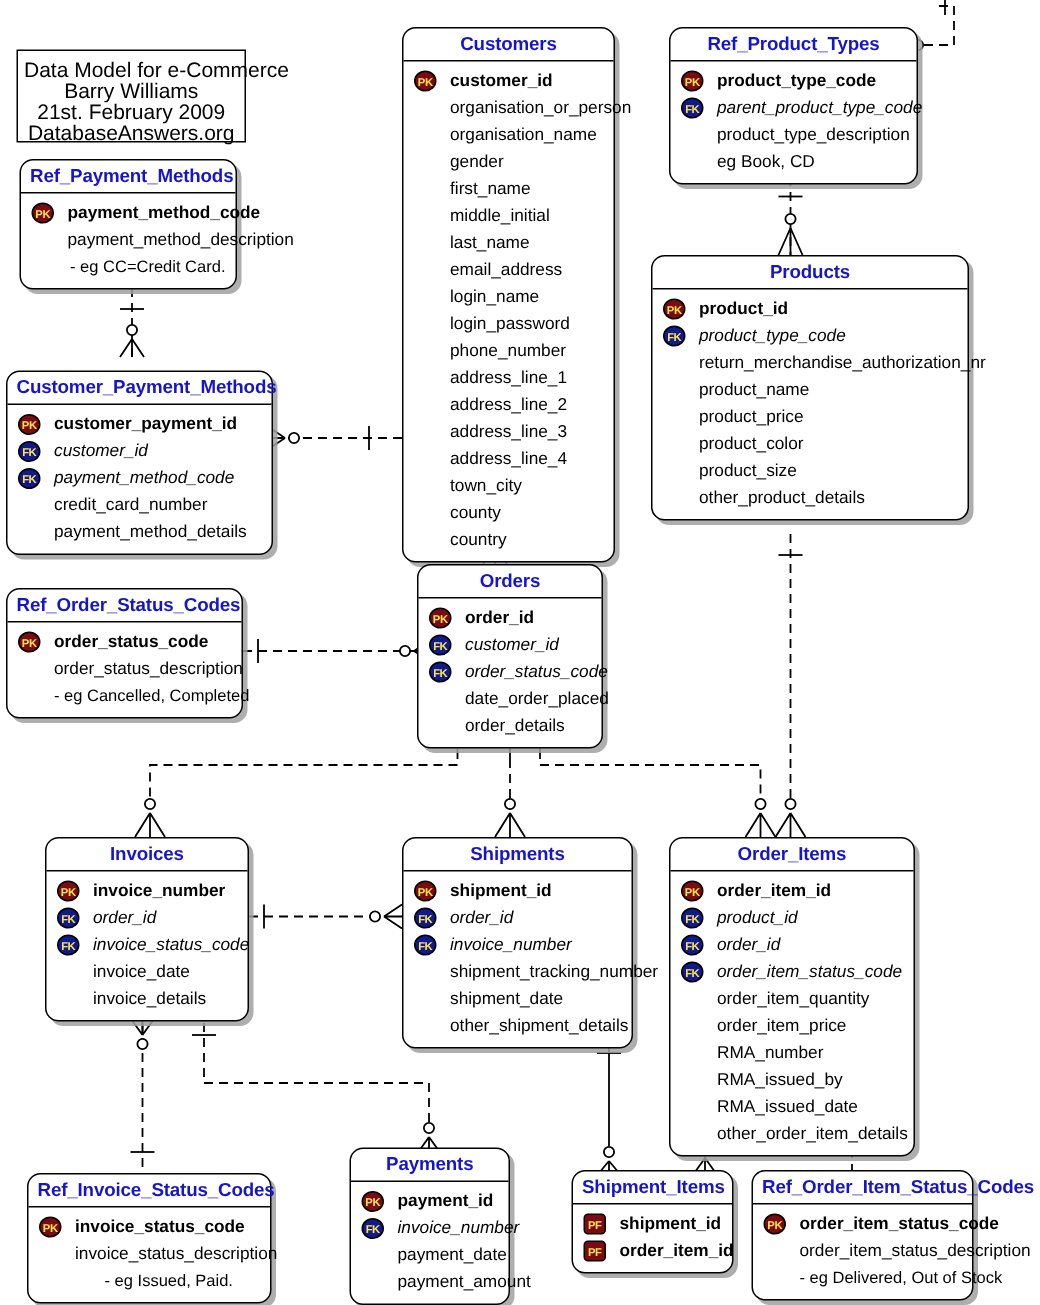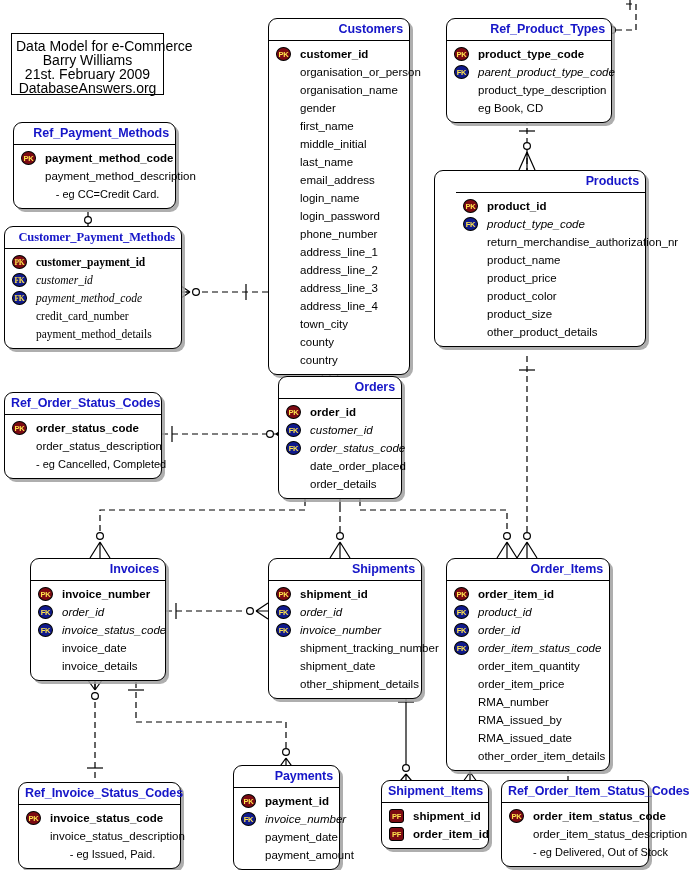--- a/index.html
+++ b/index.html
@@ -39,21 +39,21 @@
   
   .entity{
     position:absolute;
     box-sizing:border-box;
     border:1.4px solid #000;
     border-radius:9px;
     background:#fff;
     box-shadow:3px 3px 0 0 rgba(160,160,160,.85);
   }
   .entity .ent-title{
-    text-align:right;
+    text-align:center;
     color:#1616c8;
     font-weight:bold;
     font-size:12.5px;
     line-height:15px;
     padding:3px 6px 3px 6px;
     white-space:nowrap;
     letter-spacing:-0.1px;
   }
   .entity .ent-sep{
     height:0;
@@ -190,38 +190,38 @@
     </g>
   </svg>
 
   <div class="titlebox" style="left:11px;top:33px;width:153px;height:62px;">
     <div>Data Model for e-Commerce</div>
     <div>Barry Williams</div>
     <div>21st. February 2009</div>
     <div>DatabaseAnswers.org</div>
   </div>
 
-  <div class="entity" style="left:13px;top:122px;width:163px;">
+  <div class="entity" style="left:13px;top:106px;width:145px;">
     <div class="ent-title">Ref_Payment_Methods</div>
     <div class="ent-sep"></div>
     <div class="ent-body">
       <div class="attr pk">
         <span class="badge b-pk">PK</span>
         <span>payment_method_code</span>
       </div>
       <div class="attr plain">
         <span>payment_method_description</span>
       </div>
       <div class="attr plain note">
         <span>- eg CC=Credit Card.</span>
       </div>
     </div>
   </div>
 
-  <div class="entity" style="left:4px;top:226px;width:178px;font-family:Liberation Serif, serif;">
+  <div class="entity" style="left:4px;top:247px;width:178px;">
     <div class="ent-title">Customer_Payment_Methods</div>
     <div class="ent-sep"></div>
     <div class="ent-body">
       <div class="attr pk">
         <span class="badge b-pk">PK</span>
         <span>customer_payment_id</span>
       </div>
       <div class="attr fk">
         <span class="badge b-fk">FK</span>
         <span>customer_id</span>
@@ -277,21 +277,21 @@
       </div>
       <div class="attr fk">
         <span class="badge b-fk">FK</span>
         <span>parent_product_type_code</span>
       </div>
       <div class="attr plain"><span>product_type_description</span></div>
       <div class="attr plain"><span>eg Book, CD</span></div>
     </div>
   </div>
 
-  <div class="entity" style="left:434px;top:170px;width:212px;padding-left:21px;">
+  <div class="entity" style="left:434px;top:170px;width:212px;">
     <div class="ent-title">Products</div>
     <div class="ent-sep"></div>
     <div class="ent-body">
       <div class="attr pk">
         <span class="badge b-pk">PK</span>
         <span>product_id</span>
       </div>
       <div class="attr fk">
         <span class="badge b-fk">FK</span>
         <span>product_type_code</span>

